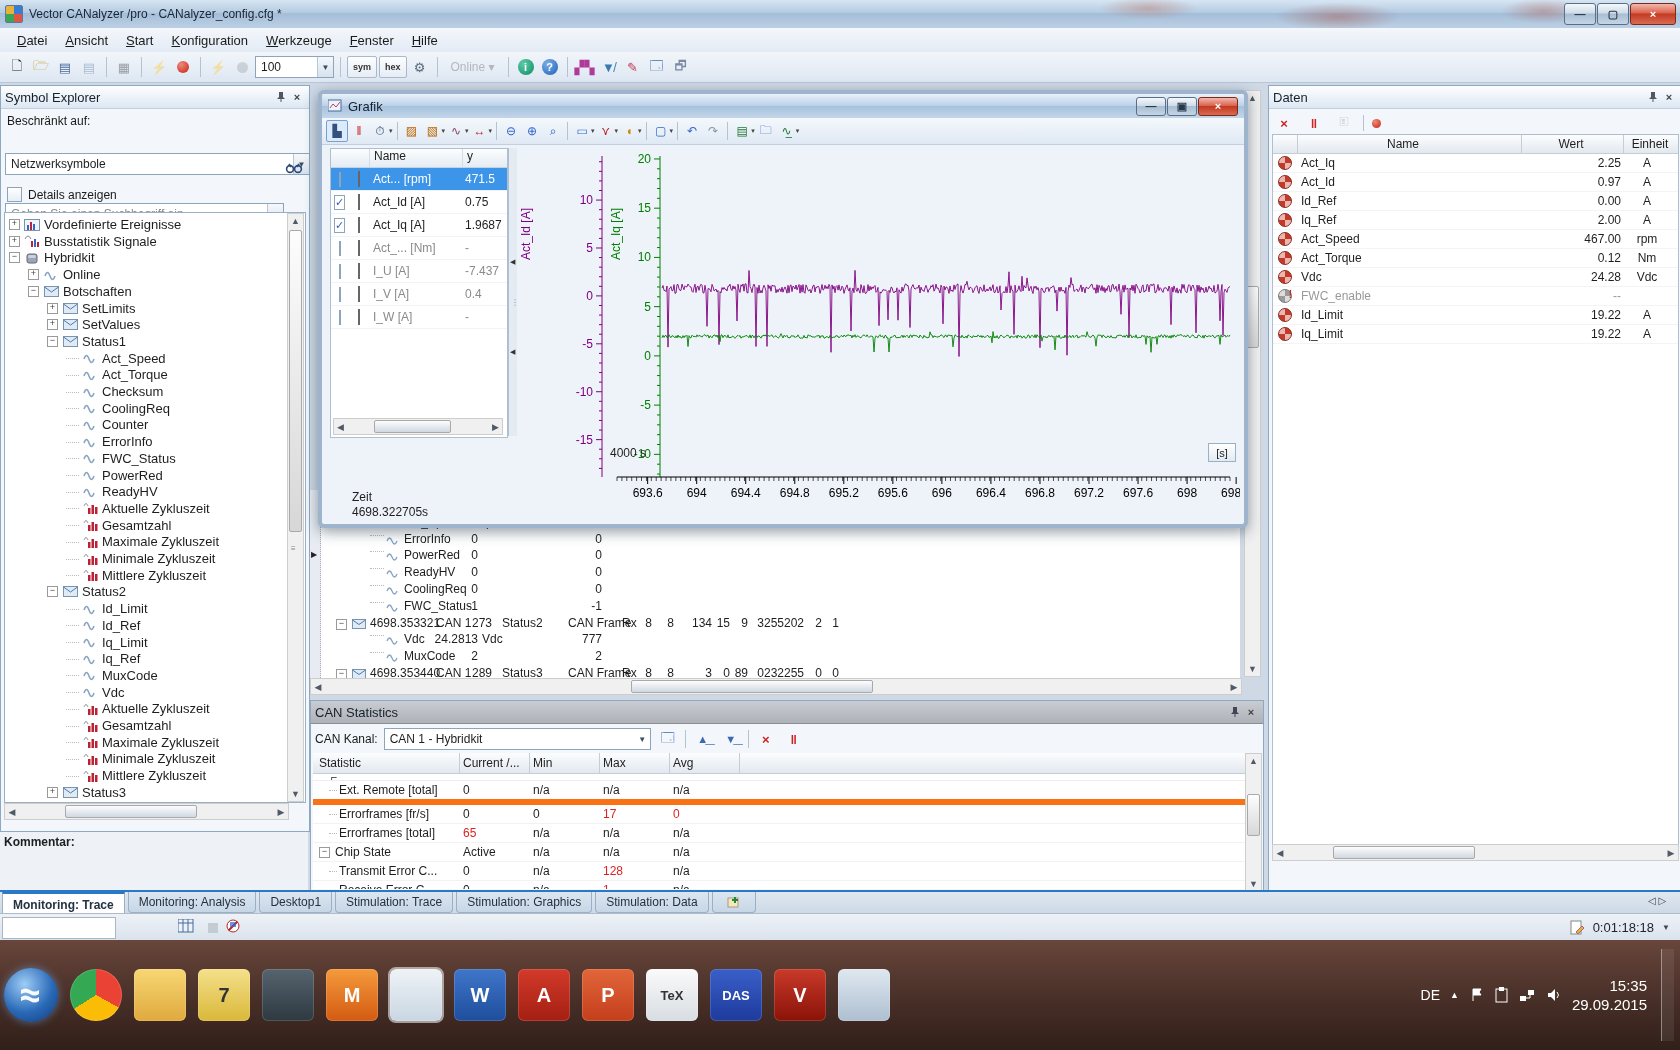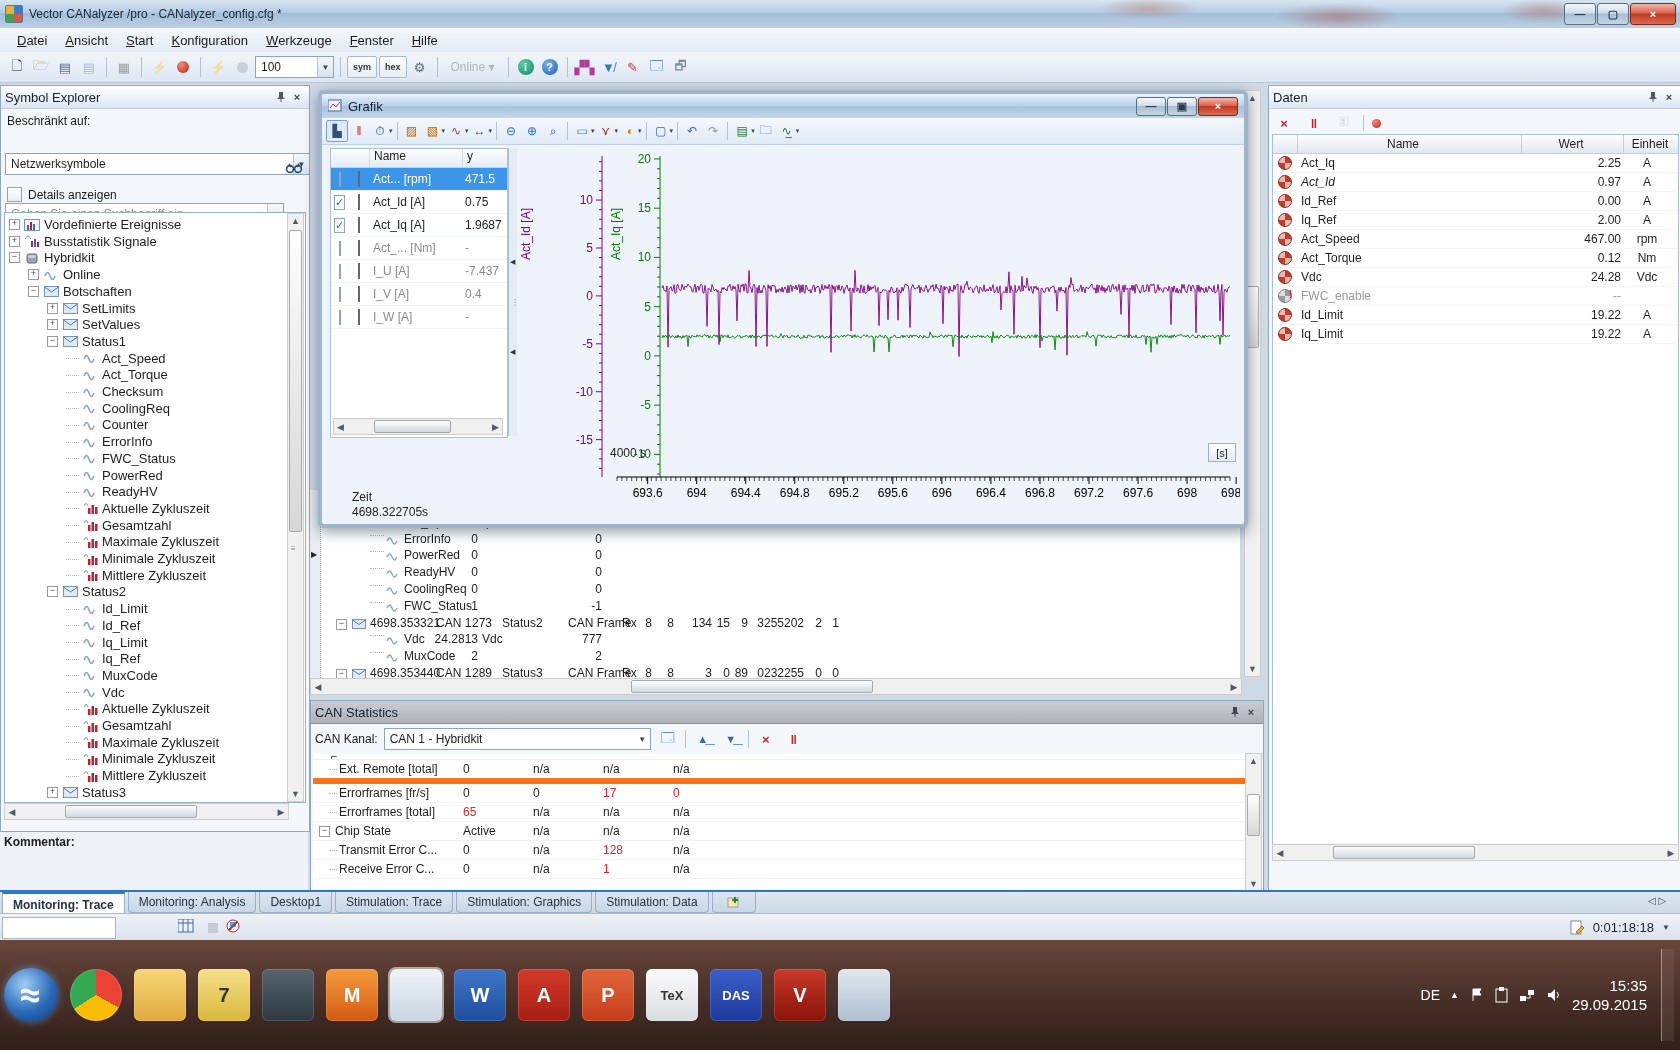--- a/index.html
+++ b/index.html
@@ -753,20 +753,32 @@
     </div>
     <span class="tbtn" style="color:#3a6ab0">🗔</span>
     <span style="width:1px;height:18px;background:#b6c2d2"></span>
     <span class="tbtn" style="color:#3a6ab0;font-size:11px">▲͟</span>
     <span class="tbtn" style="color:#3a6ab0;font-size:11px">▼͟</span>
     <span style="width:1px;height:18px;background:#b6c2d2"></span>
     <span class="tbtn" style="color:#c22;font-weight:bold">×</span>
     <span class="tbtn" style="color:#c22;font-weight:bold">‖</span>
   </div>
   <div id="cs-table" class="abs" style="left:2px;top:52px;width:932px;height:136px;background:#fff;overflow:hidden">
+      <div class="cs-grid-hd" style="position:relative;height:20px">
+        <span class="abs" style="left:6px;top:3px">Statistic</span>
+        <span class="abs" style="left:146px;top:0;width:1px;height:20px;background:#c5cdd6"></span>
+        <span class="abs" style="left:150px;top:3px">Current /...</span>
+        <span class="abs" style="left:216px;top:0;width:1px;height:20px;background:#c5cdd6"></span>
+        <span class="abs" style="left:220px;top:3px">Min</span>
+        <span class="abs" style="left:286px;top:0;width:1px;height:20px;background:#c5cdd6"></span>
+        <span class="abs" style="left:290px;top:3px">Max</span>
+        <span class="abs" style="left:356px;top:0;width:1px;height:20px;background:#c5cdd6"></span>
+        <span class="abs" style="left:360px;top:3px">Avg</span>
+        <span class="abs" style="left:426px;top:0;width:1px;height:20px;background:#c5cdd6"></span>
+      </div>
       <div style="position:relative;height:6px;border-bottom:1px solid #eee">
         <span class="abs" style="left:18px;top:-3px;font-size:11px">⌐</span>
       </div>
       <div style="position:relative;height:18px;border-bottom:6px solid #f97316">
         <span class="abs" style="left:16px;top:9px;width:8px;border-top:1px dotted #bbb"></span>
         <span class="abs" style="left:26px;top:2px">Ext. Remote [total]</span>
         <span class="abs" style="left:150px;top:2px">0</span>
         <span class="abs" style="left:220px;top:2px">n/a</span>
         <span class="abs" style="left:290px;top:2px">n/a</span>
         <span class="abs" style="left:360px;top:2px">n/a</span>
@@ -1213,21 +1225,21 @@
           <span class="orb-ico"></span>
         </span>
         <span style="width:222px;padding-left:4px;">Act_Iq</span>
         <span style="width:98px;text-align:right;">2.25</span>
         <span style="width:52px;text-align:center">A</span>
       </div>
       <div class="dt-row" style="position:relative">
         <span style="width:24px;display:flex;justify-content:center">
           <span class="orb-ico"></span>
         </span>
-        <span style="width:222px;padding-left:4px;font-style:italic;">Act_Id</span>
+        <span style="width:222px;padding-left:4px;">Act_Id</span>
         <span style="width:98px;text-align:right;">0.97</span>
         <span style="width:52px;text-align:center">A</span>
       </div>
       <div class="dt-row" style="position:relative">
         <span style="width:24px;display:flex;justify-content:center">
           <span class="orb-ico"></span>
         </span>
         <span style="width:222px;padding-left:4px;">Id_Ref</span>
         <span style="width:98px;text-align:right;">0.00</span>
         <span style="width:52px;text-align:center">A</span>

